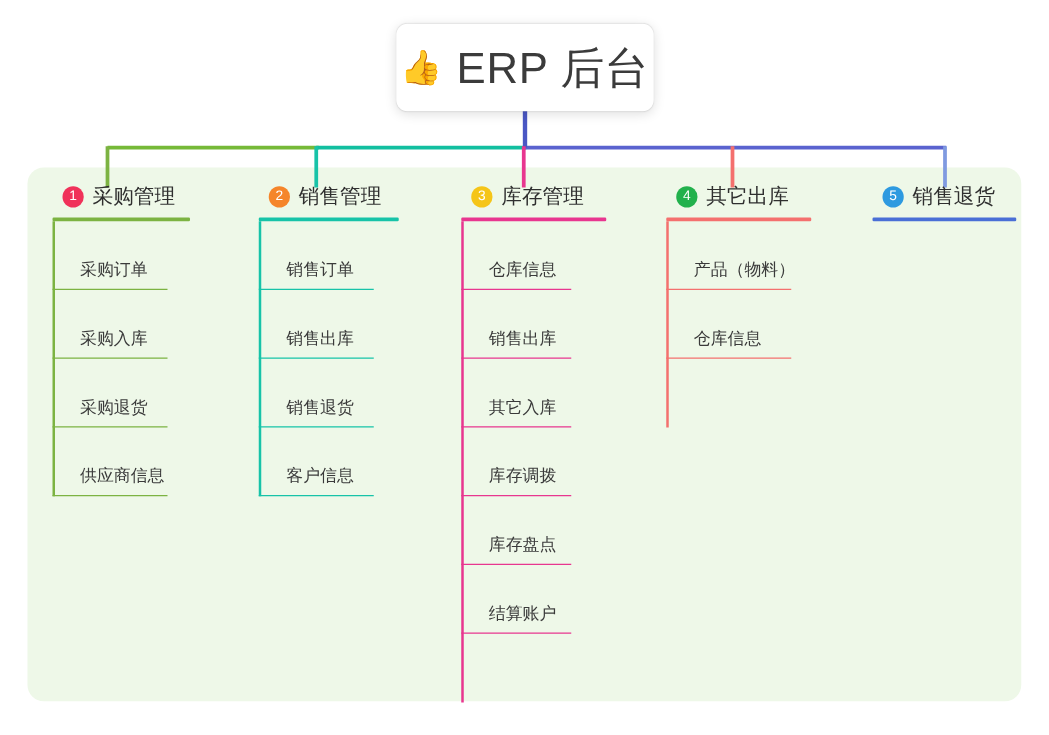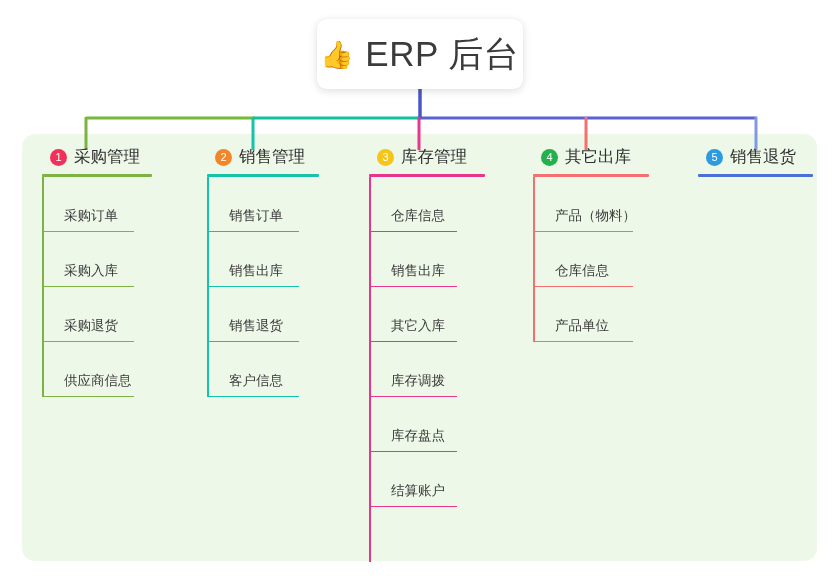--- a/index.html
+++ b/index.html
@@ -261,24 +261,20 @@
         <div class="leaves">
           <div class="spine" style="background: rgb(244, 112, 110); height: 165px;"></div>
           <div class="leaf">
             <span class="leaf-text">产品（物料）</span>
             <div class="leaf-rule" style="width: 100px; background: rgb(244, 112, 110);"></div>
           </div>
           <div class="leaf">
             <span class="leaf-text">仓库信息</span>
             <div class="leaf-rule" style="width: 100px; background: rgb(244, 112, 110);"></div>
           </div>
-          <div class="leaf">
-            <span class="leaf-text">产品单位</span>
-            <div class="leaf-rule" style="width: 100px; background: rgb(244, 112, 110);"></div>
-          </div>
         </div>
       </div>
       <div class="column" style="left: 692px;">
         <div class="col-head">
           <span class="badge" style="background: rgb(46, 154, 224);">5</span>
           <span class="col-name">销售退货</span>
         </div>
         <div class="head-rule" style="width: 115px; background: rgb(74, 111, 214);"></div>
       </div>
     </div>

